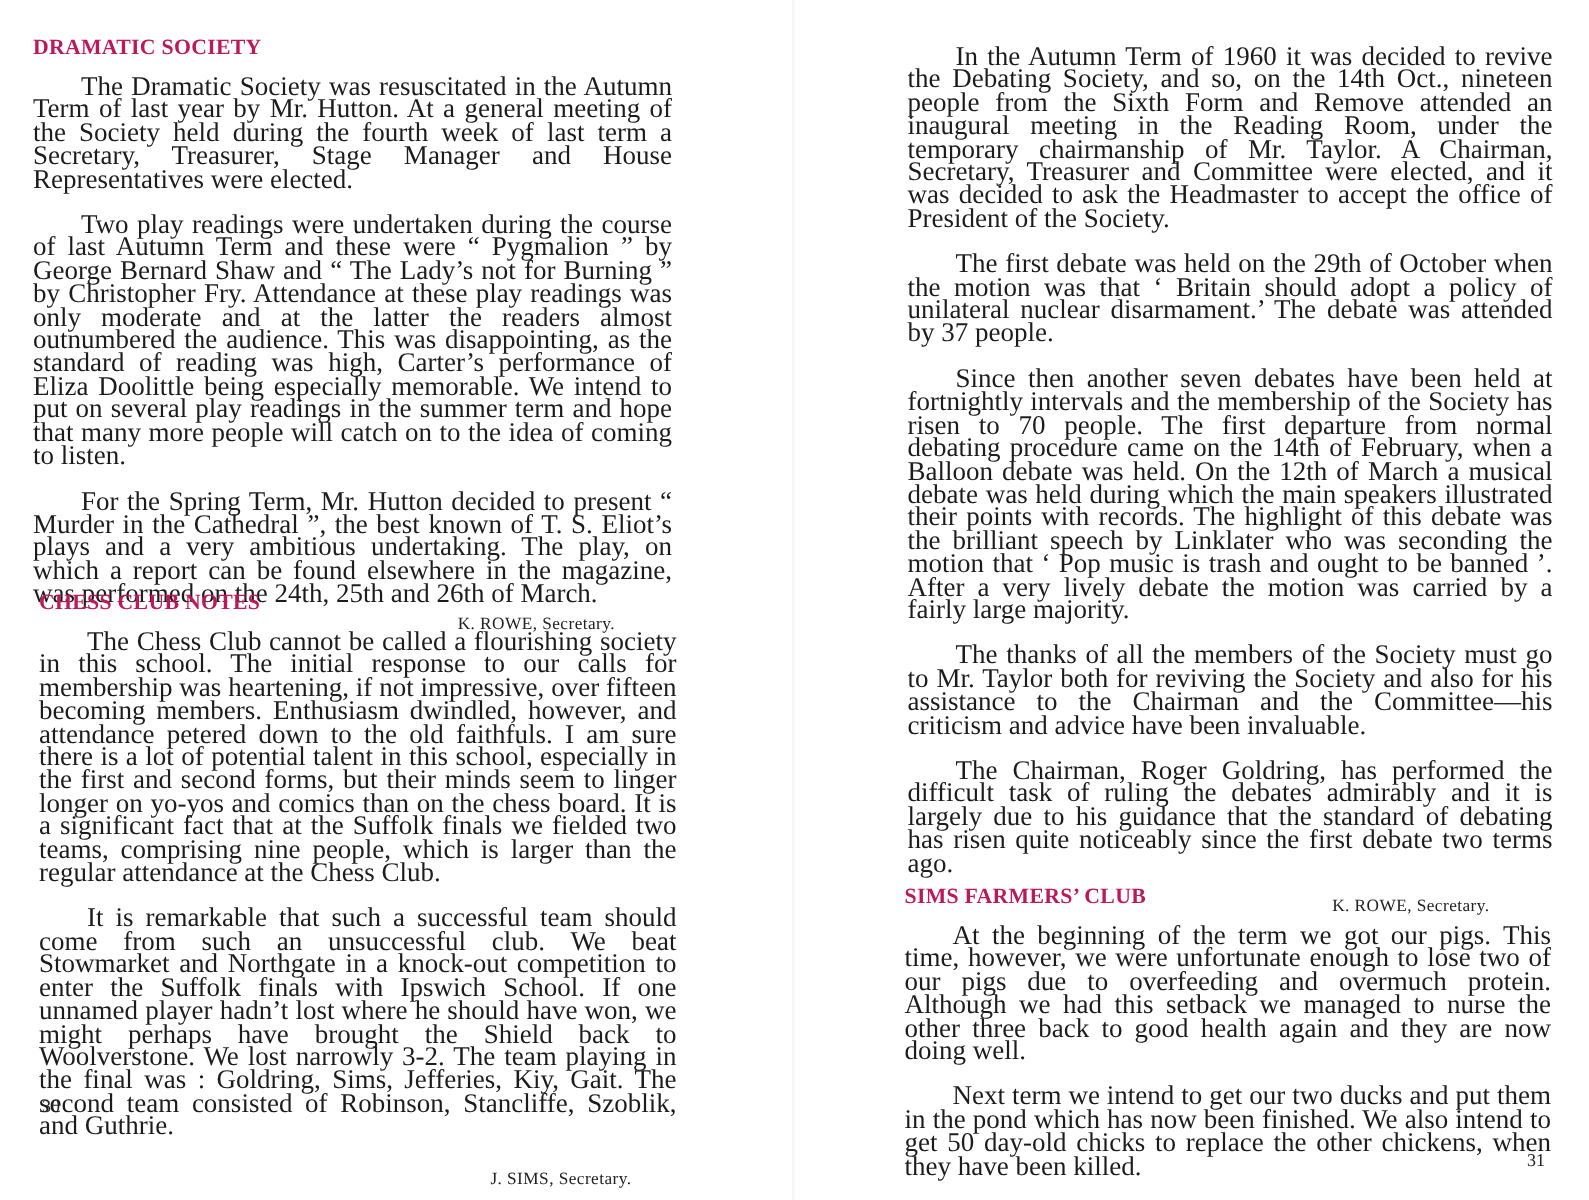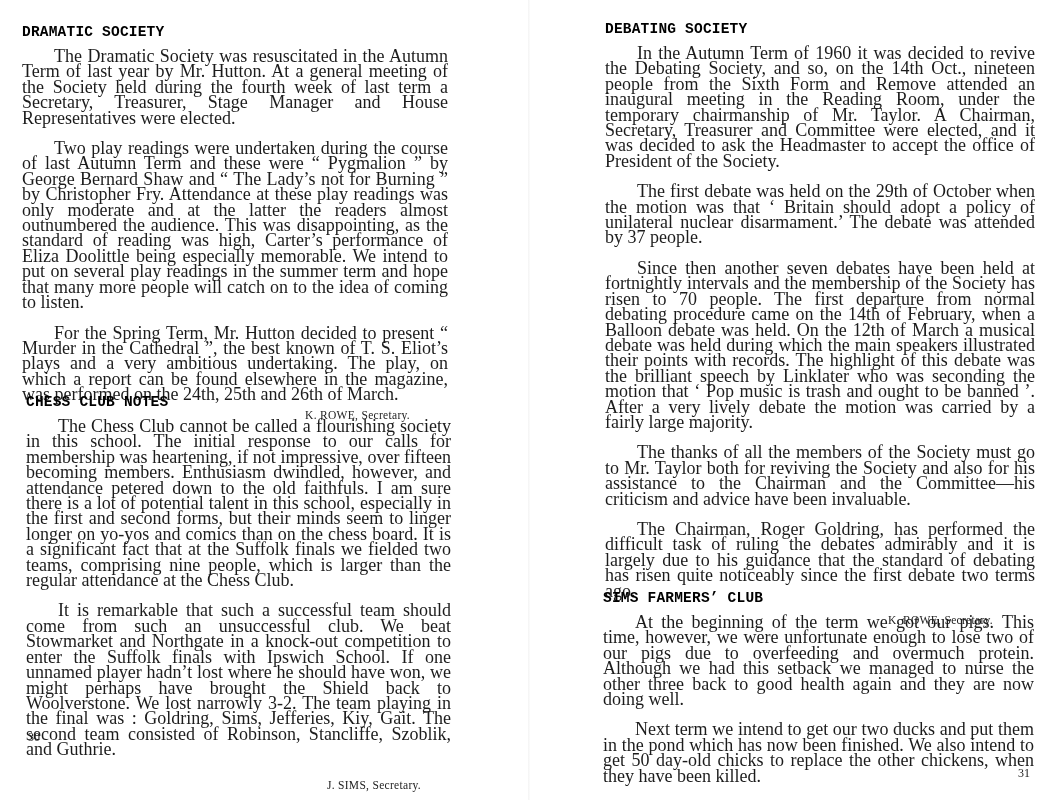--- a/index.html
+++ b/index.html
@@ -12,22 +12,21 @@
   .page { position: absolute; top: 0; height: 800px; }
   .page.left { left: 0; width: 530px; }
   .page.right { left: 530px; width: 529px; }
   .gutter {
     position: absolute; left: 528px; top: 0; width: 2px; height: 800px;
     background: linear-gradient(to right, #f4f4f4, #fbfbfb);
   }
   .section { position: absolute; }
   h2 {
     margin: 0; font-size: 14.5px; font-weight: bold; letter-spacing: 0.2px;
-    color: #000000;
-    font-family: Liberation Mono, monospace;
+    color: #be185d;
   }
   p {
     margin: 0; font-size: 18px; line-height: 15.4px; text-align: justify;
     text-indent: 32px; color: #1c1c1c;
   }
   .sig {
     font-size: 11.5px; text-align: right; letter-spacing: 0.3px; color: #222;
   }
   .pno { position: absolute; font-size: 12px; color: #222; }
   
@@ -67,21 +66,20 @@
     <div class="sig" style="padding-right:30px">J. SIMS, Secretary.</div>
   </div>
 
   <div class="pno" style="left:28px; top:730px;">30</div>
 </div>
 
 <div class="gutter"></div>
 
 <div class="page right">
   <div class="section" id="deb">
-    <h2>DEBATING SOCIETY</h2>
     <div class="gap-h"></div>
     <p>In the Autumn Term of 1960 it was decided to revive the Debating Society, and so, on the 14th Oct., nineteen people from the Sixth Form and Remove attended an inaugural meeting in the Reading Room, under the temporary chairmanship of Mr. Taylor. A Chairman, Secretary, Treasurer and Committee were elected, and it was decided to ask the Headmaster to accept the office of President of the Society.</p>
     <div class="gap-p"></div>
     <p>The first debate was held on the 29th of October when the motion was that ‘ Britain should adopt a policy of unilateral nuclear disarmament.’  The debate was attended by 37 people.</p>
     <div class="gap-p"></div>
     <p>Since then another seven debates have been held at fortnightly intervals and the membership of the Society has risen to 70 people. The first departure from normal debating procedure came on the 14th of February, when a Balloon debate was held.  On the 12th of March a musical debate was held during which the main speakers illustrated their points with records.  The highlight of this debate was the brilliant speech by Linklater who was seconding the motion that ‘ Pop music is trash and ought to be banned ’. After a very lively debate the motion was carried by a fairly large majority.</p>
     <div class="gap-p"></div>
     <p>The thanks of all the members of the Society must go to Mr. Taylor both for reviving the Society and also for his assistance to the Chairman and the Committee—his criticism and advice have been invaluable.</p>
     <div class="gap-p"></div>
     <p>The Chairman, Roger Goldring, has performed the difficult task of ruling the debates admirably and it is largely due to his guidance that the standard of debating has risen quite noticeably since the first debate two terms ago.</p>

